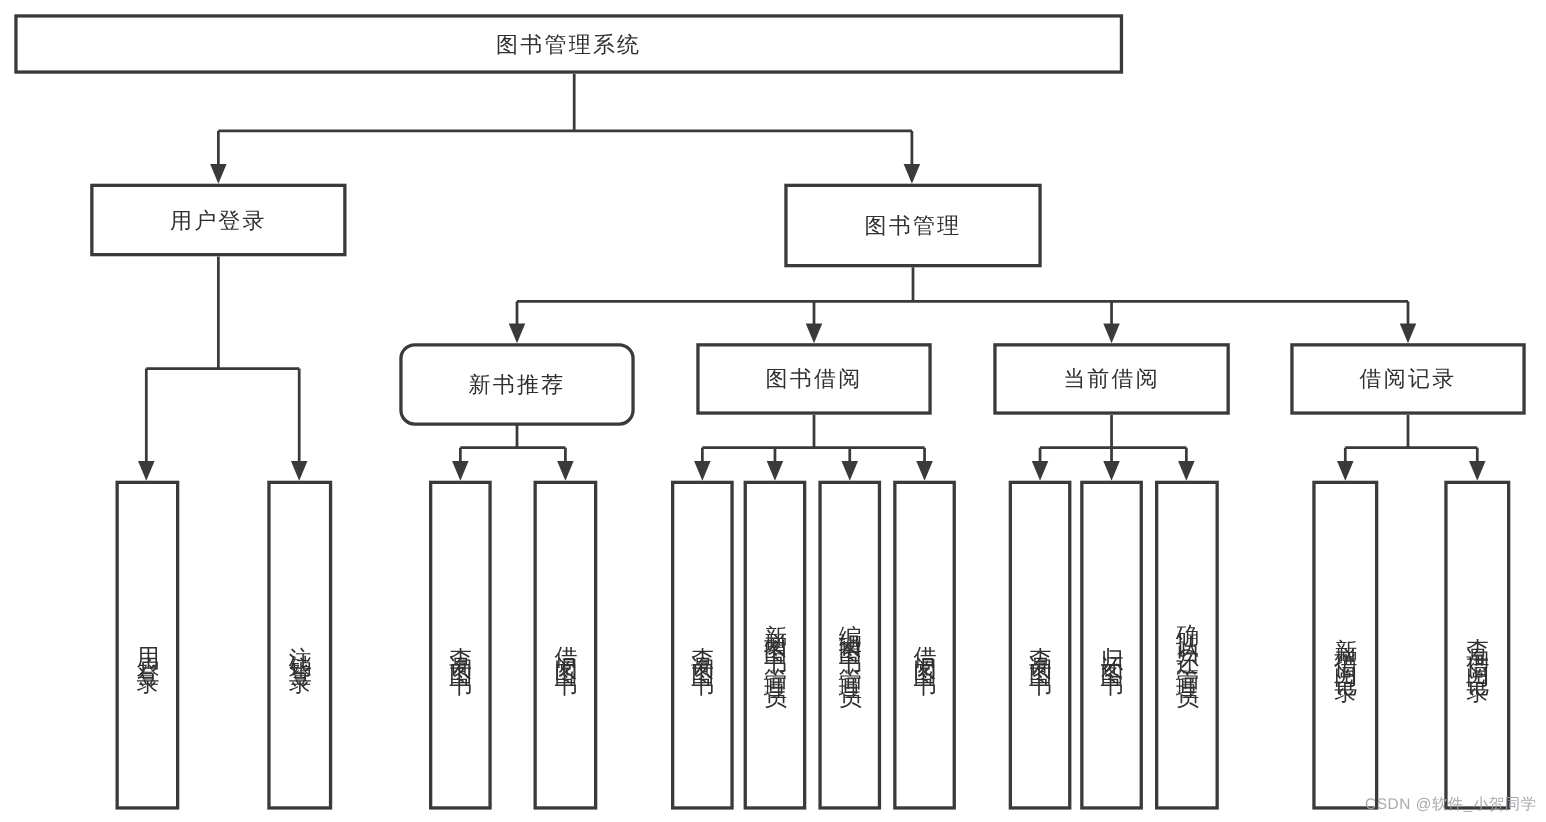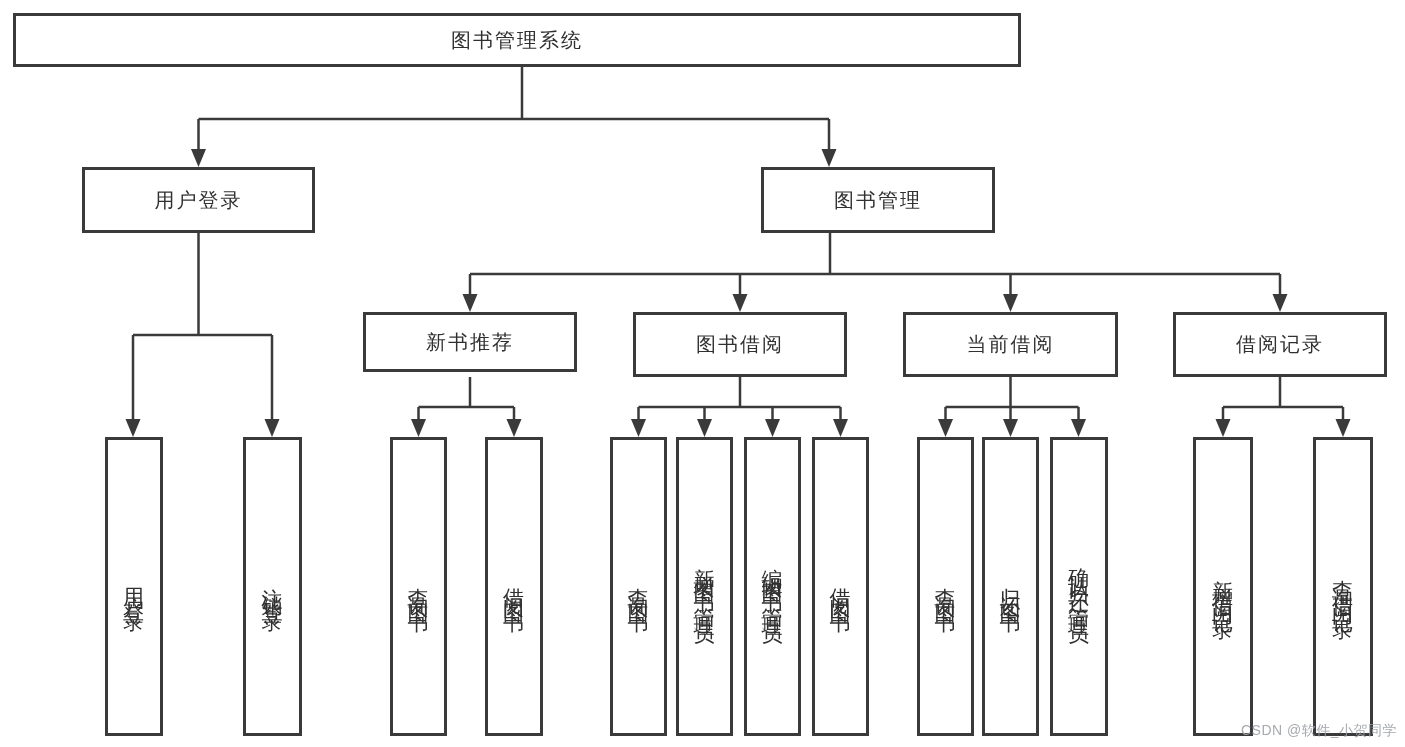--- a/index.html
+++ b/index.html
@@ -127,25 +127,25 @@
     </g>
   </svg>
 
   <div class="node" style="left:13px;top:13px;width:1008px;height:54px;">
     <span class="h-label">图书管理系统</span>
   </div>
 
   <div class="node" style="left:82px;top:167px;width:233px;height:66px;">
     <span class="h-label">用户登录</span>
   </div>
-  <div class="node" style="left:713px;top:167px;width:234px;height:66px;margin-left:48px;">
+  <div class="node" style="left:713px;top:167px;width:234px;height:76px;">
     <span class="h-label">图书管理</span>
   </div>
 
-  <div class="node" style="left:363px;top:312px;width:214px;height:60px;">
+  <div class="node" style="left:363px;top:312px;width:214px;height:75px;border-radius:14px;">
     <span class="h-label">新书推荐</span>
   </div>
   <div class="node" style="left:903px;top:312px;width:215px;height:65px;">
     <span class="h-label">当前借阅</span>
   </div>
   <div class="node" style="left:633px;top:312px;width:214px;height:65px;">
     <span class="h-label">图书借阅</span>
   </div>
   <div class="node" style="left:1173px;top:312px;width:214px;height:65px;">
     <span class="h-label">借阅记录</span>

